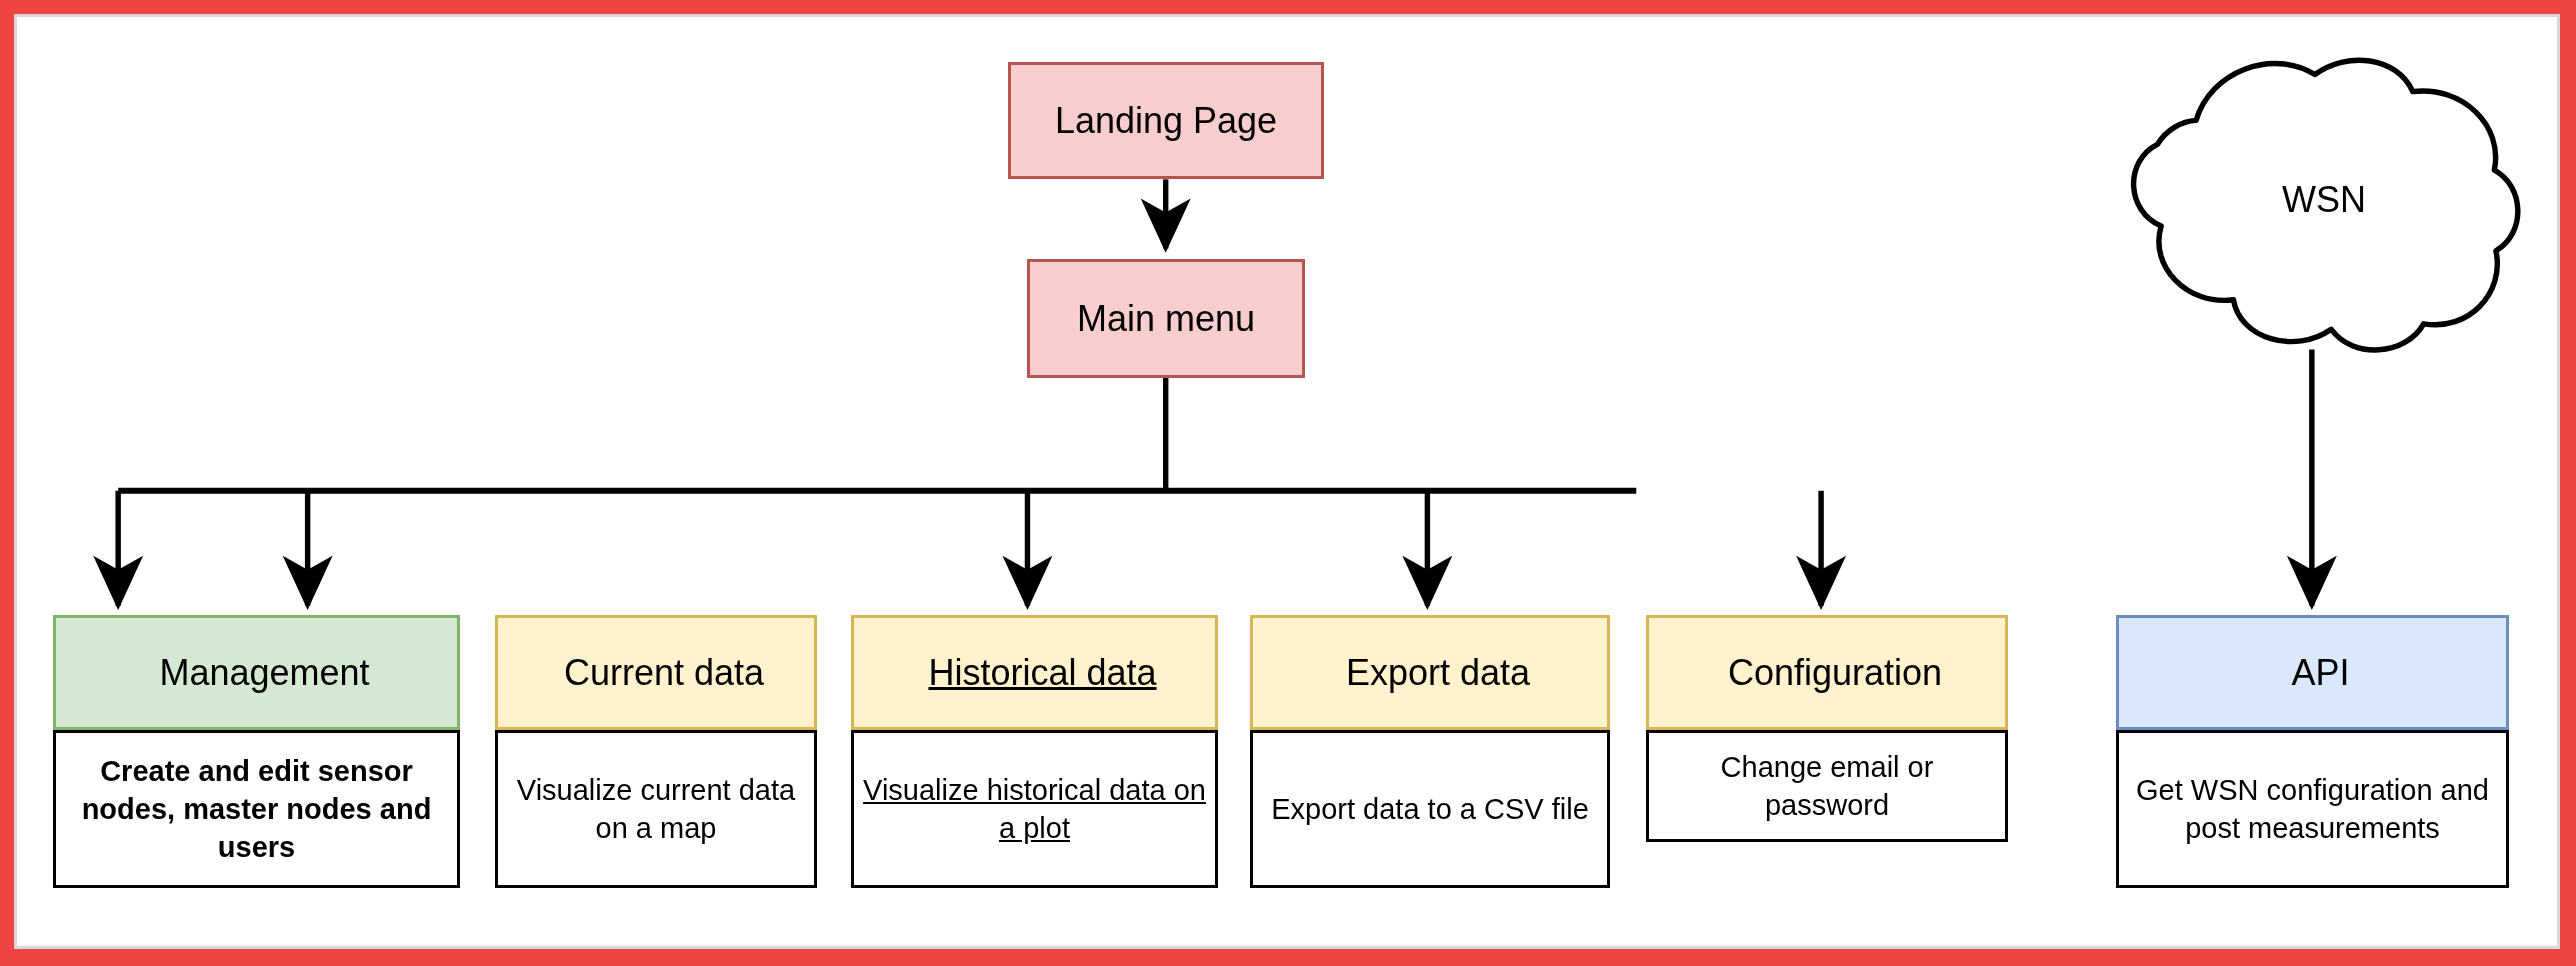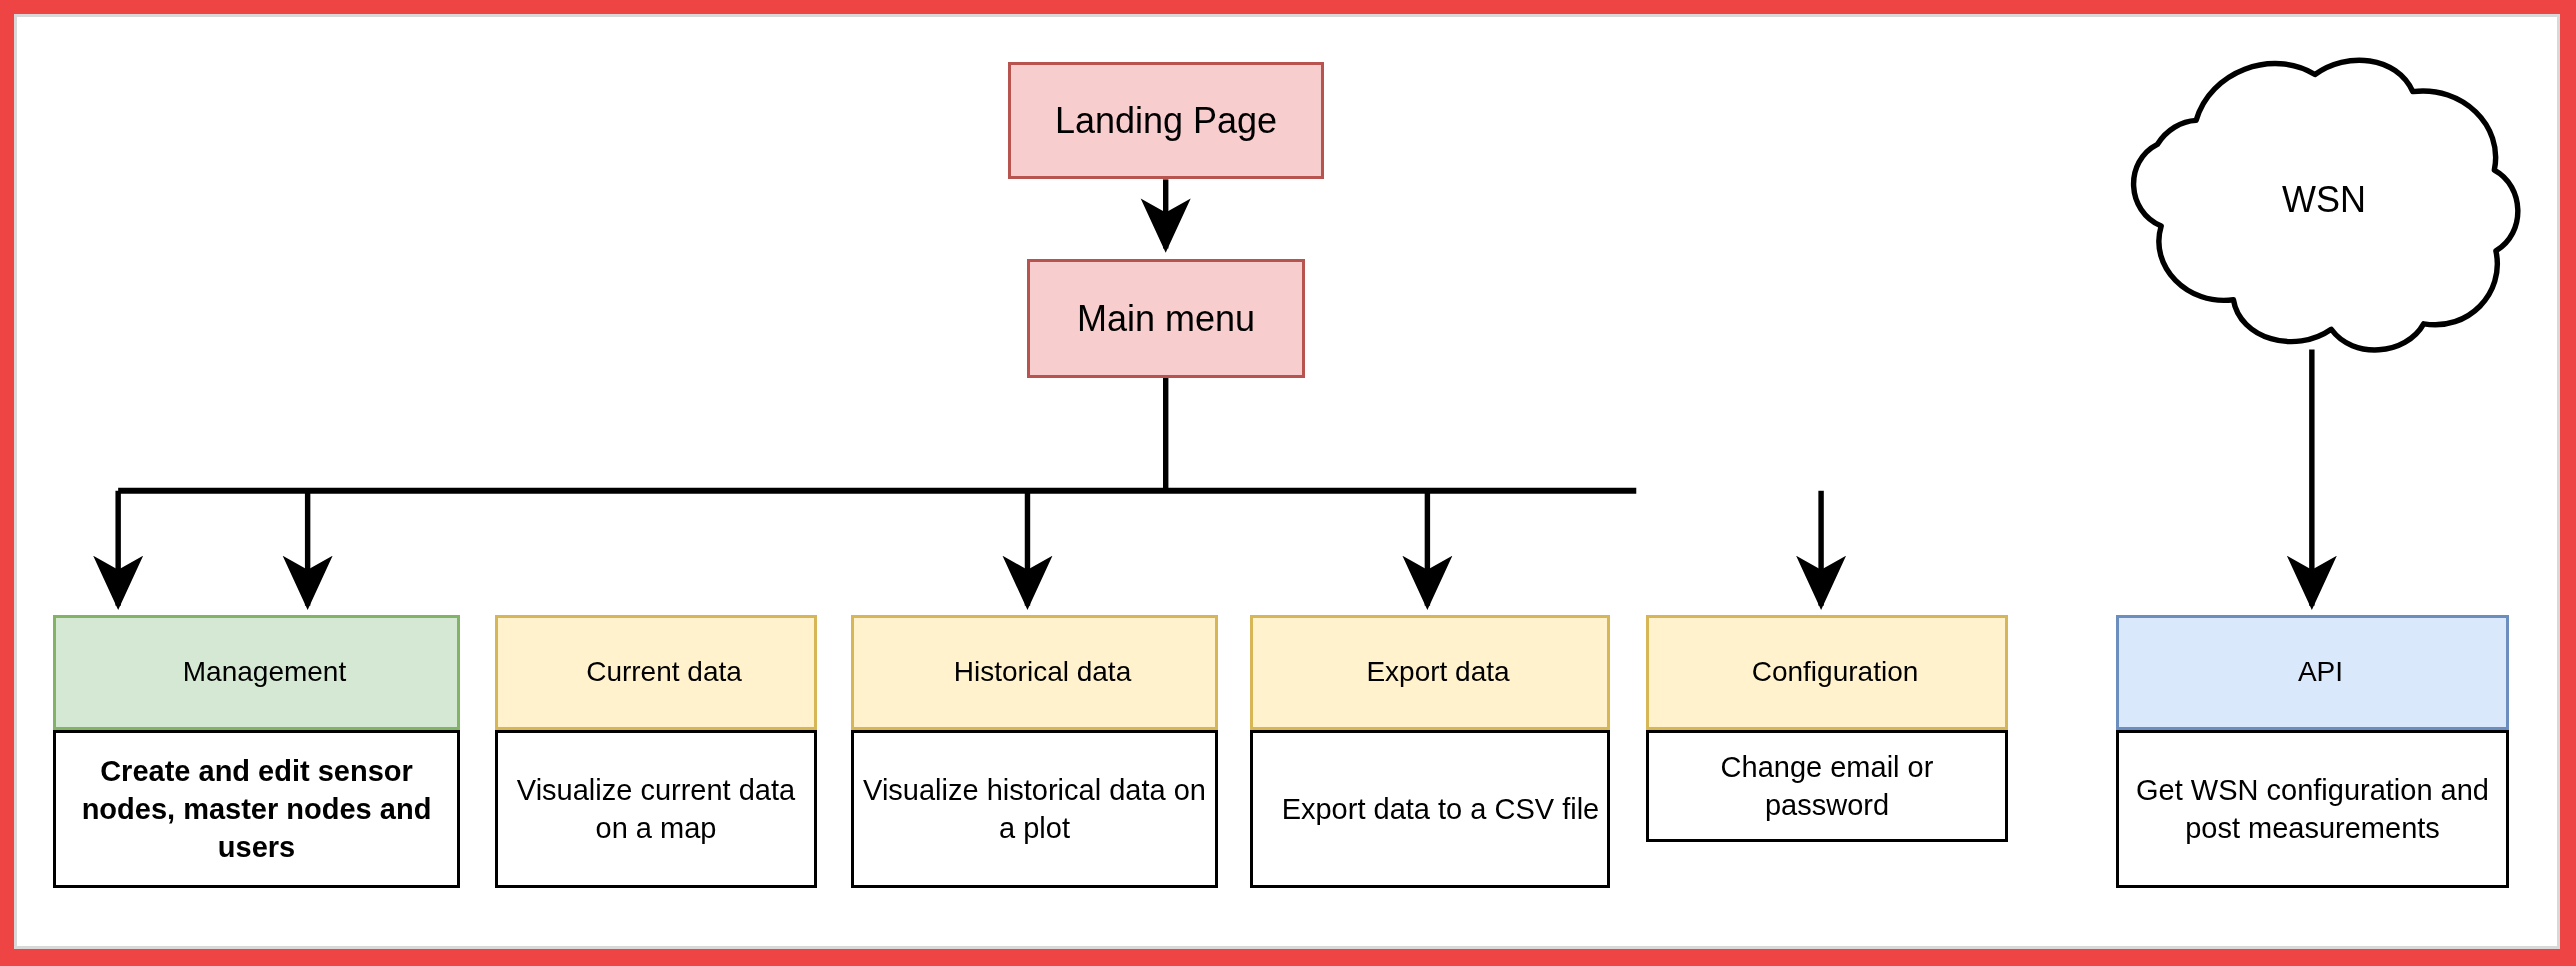--- a/index.html
+++ b/index.html
@@ -50,21 +50,21 @@
   
   .card {
     position: absolute;
     box-sizing: border-box;
   }
   .card-header {
     box-sizing: border-box;
     display: flex;
     align-items: center;
     justify-content: center;
-    font-size: 28px;
+    font-size: 36px;
     color: #000000;
     text-align: center;
     line-height: 1.1;
     height: 115px;
     width: 100%;
     padding-left: 16px;
   }
   .card-header.green {
     background: #d5e8d4;
     border: 3.1px solid #82b366;
@@ -200,34 +200,34 @@
 
   <div class="card" style="left:495px; top:615px; width:322px; height:273px;">
     <div class="card-header yellow">
       <span>Current data</span>
     </div>
     <div class="card-body" style="height:158px;">
       <span>Visualize current data on a map</span>
     </div>
   </div>
 
-  <div class="card" style="left:851px; top:615px; width:367px; height:255px;">
+  <div class="card" style="left:851px; top:615px; width:367px; height:255px;text-decoration:underline;">
     <div class="card-header yellow">
       <span>Historical data</span>
     </div>
     <div class="card-body" style="height:158px;">
       <span>Visualize historical data on a plot</span>
     </div>
   </div>
 
   <div class="card" style="left:1250px; top:615px; width:360px; height:273px;border-radius:24px;">
     <div class="card-header yellow">
       <span>Export data</span>
     </div>
-    <div class="card-body" style="height:158px;justify-content:flex-end;">
+    <div class="card-body" style="height:158px;">
       <span>Export data to a CSV file</span>
     </div>
   </div>
 
   <div class="card" style="left:1646px; top:615px; width:362px; height:273px;">
     <div class="card-header yellow">
       <span>Configuration</span>
     </div>
     <div class="card-body" style="height:112px;">
       <span>Change email or password</span>

